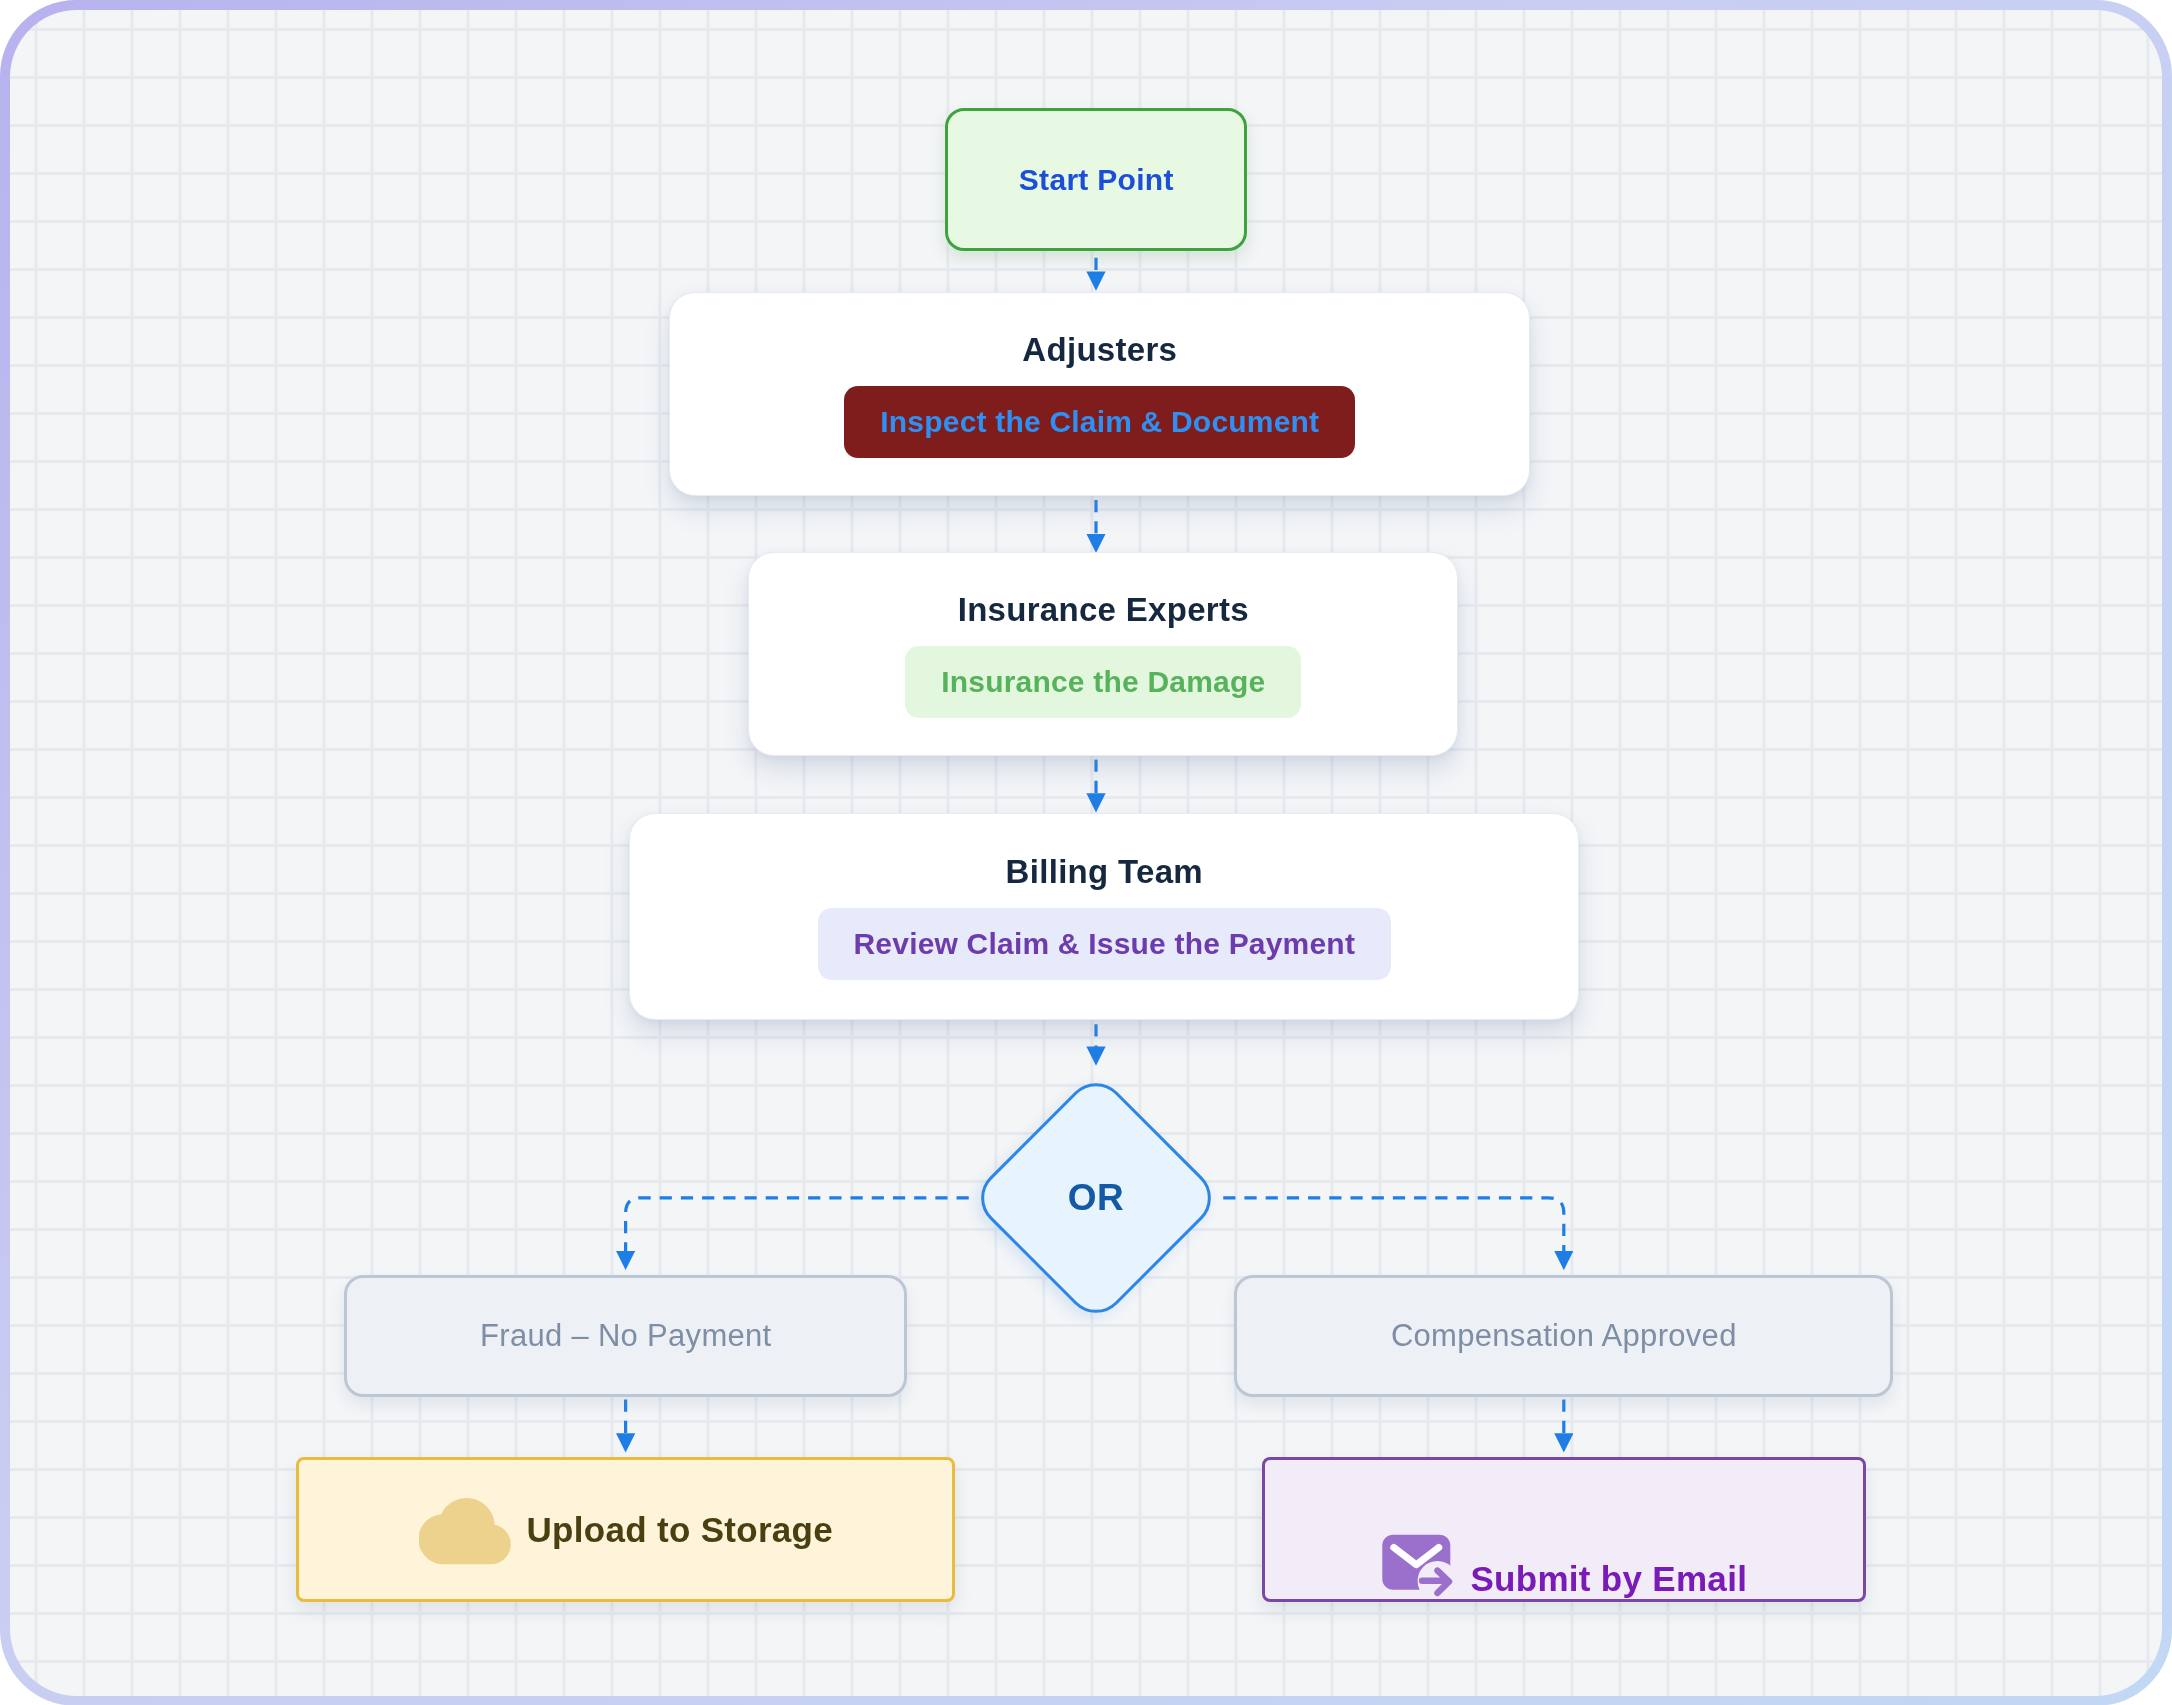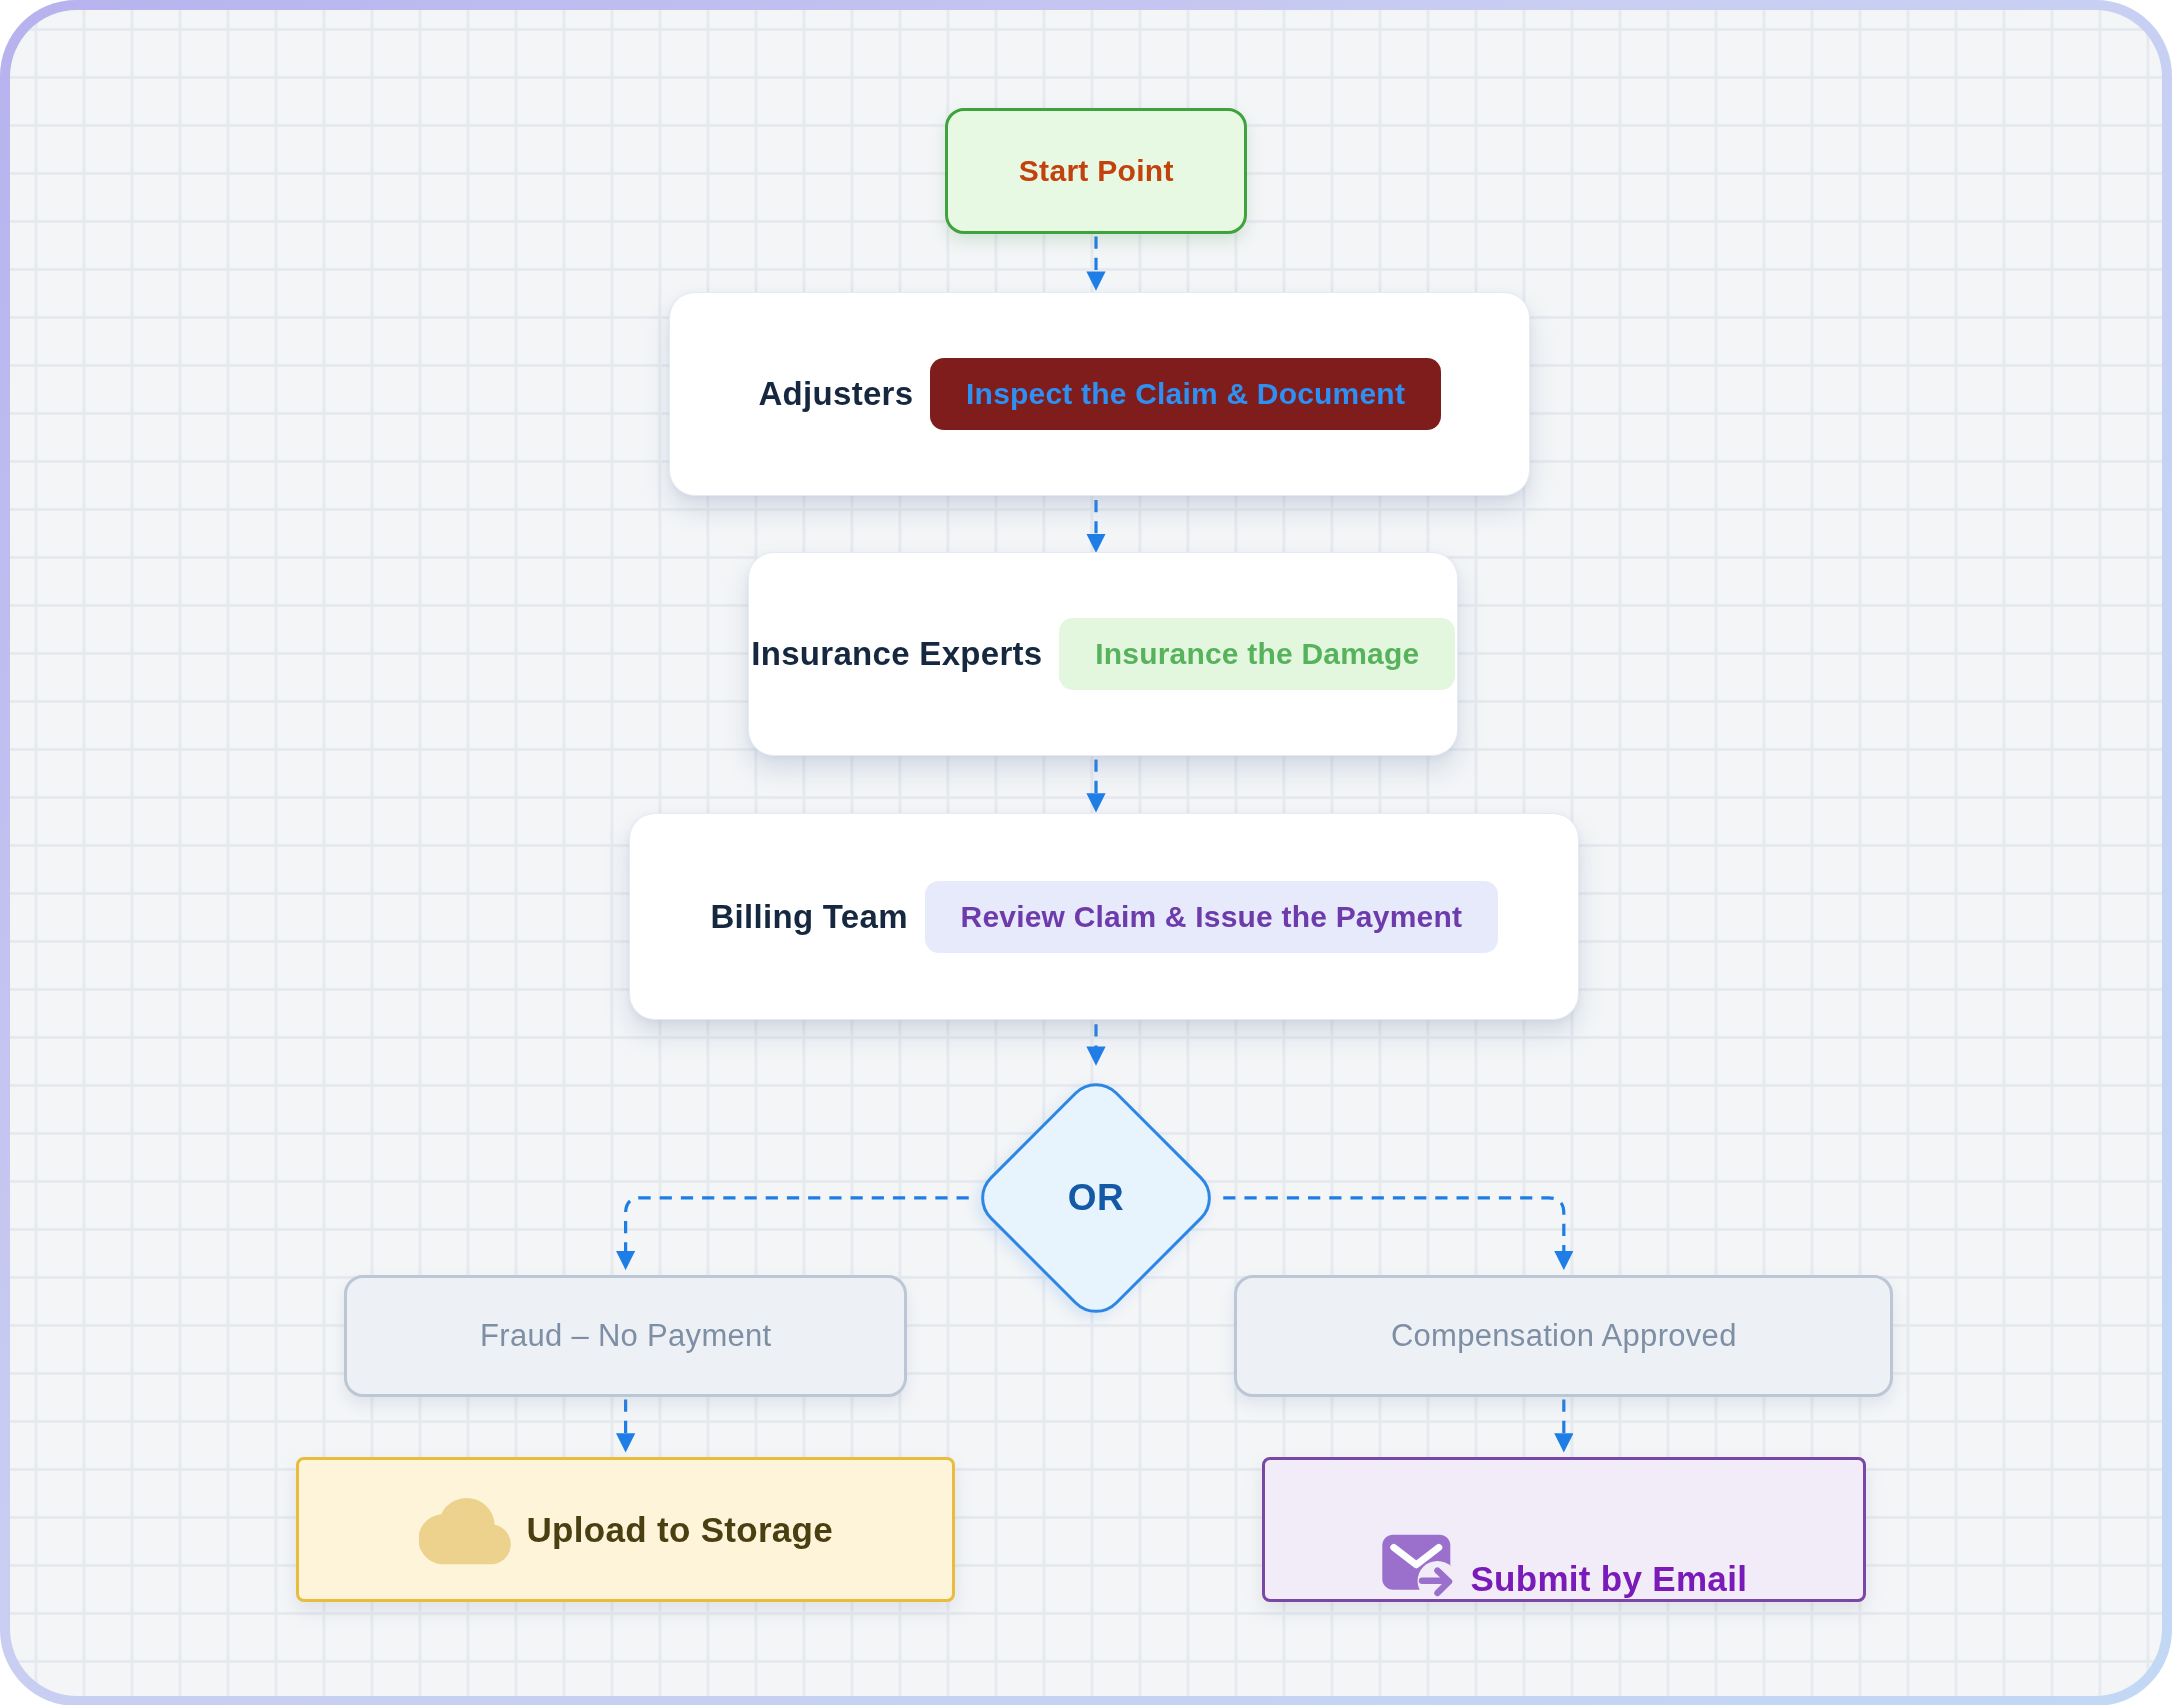--- a/index.html
+++ b/index.html
@@ -26,29 +26,29 @@
     background-position:24.4px 18px;
   }
 
   svg.connectors{position:absolute;left:0;top:0;width:2172px;height:1706px;pointer-events:none;}
   svg.connectors path.dash{fill:none;stroke:#1f7ee5;stroke-width:5;stroke-dasharray:19 14;}
 
   .node{position:absolute;display:flex;align-items:center;justify-content:center;}
 
   
   .start{
-    left:935px;top:98px;width:302px;height:126px;
+    left:935px;top:98px;width:302px;height:143px;
     background:#e7f9e3;border:3.9px solid #3ea33e;border-radius:19px;
     box-shadow:0 7.7px 15.4px rgba(90,150,90,.18);
-    font-size:30px;font-weight:600;color:#c2410c;letter-spacing:0.3px;
+    font-size:30px;font-weight:600;color:#1d4ed8;letter-spacing:0.3px;
   }
 
   
   .card{
-    position:absolute;display:flex;flex-direction:row;align-items:center;justify-content:center;
+    position:absolute;display:flex;flex-direction:column;align-items:center;justify-content:center;
     gap:16.7px;background:#ffffff;border:1.9px solid #e7eaf5;border-radius:26px;
     box-shadow:0 14px 24.4px rgba(124,144,176,.24),0 2.6px 6.4px rgba(124,144,176,.10);
   }
   .card .title{font-size:33px;font-weight:600;color:#16283f;letter-spacing:0.3px;}
   .pill{
     display:inline-flex;align-items:center;justify-content:center;
     border-radius:14px;padding:19px 36px;font-size:30px;font-weight:700;letter-spacing:0.2px;
   }
   .card-adjusters{left:659px;top:282px;width:861px;height:204px;}
   .card-insurance{left:738px;top:542px;width:710px;height:204px;}

